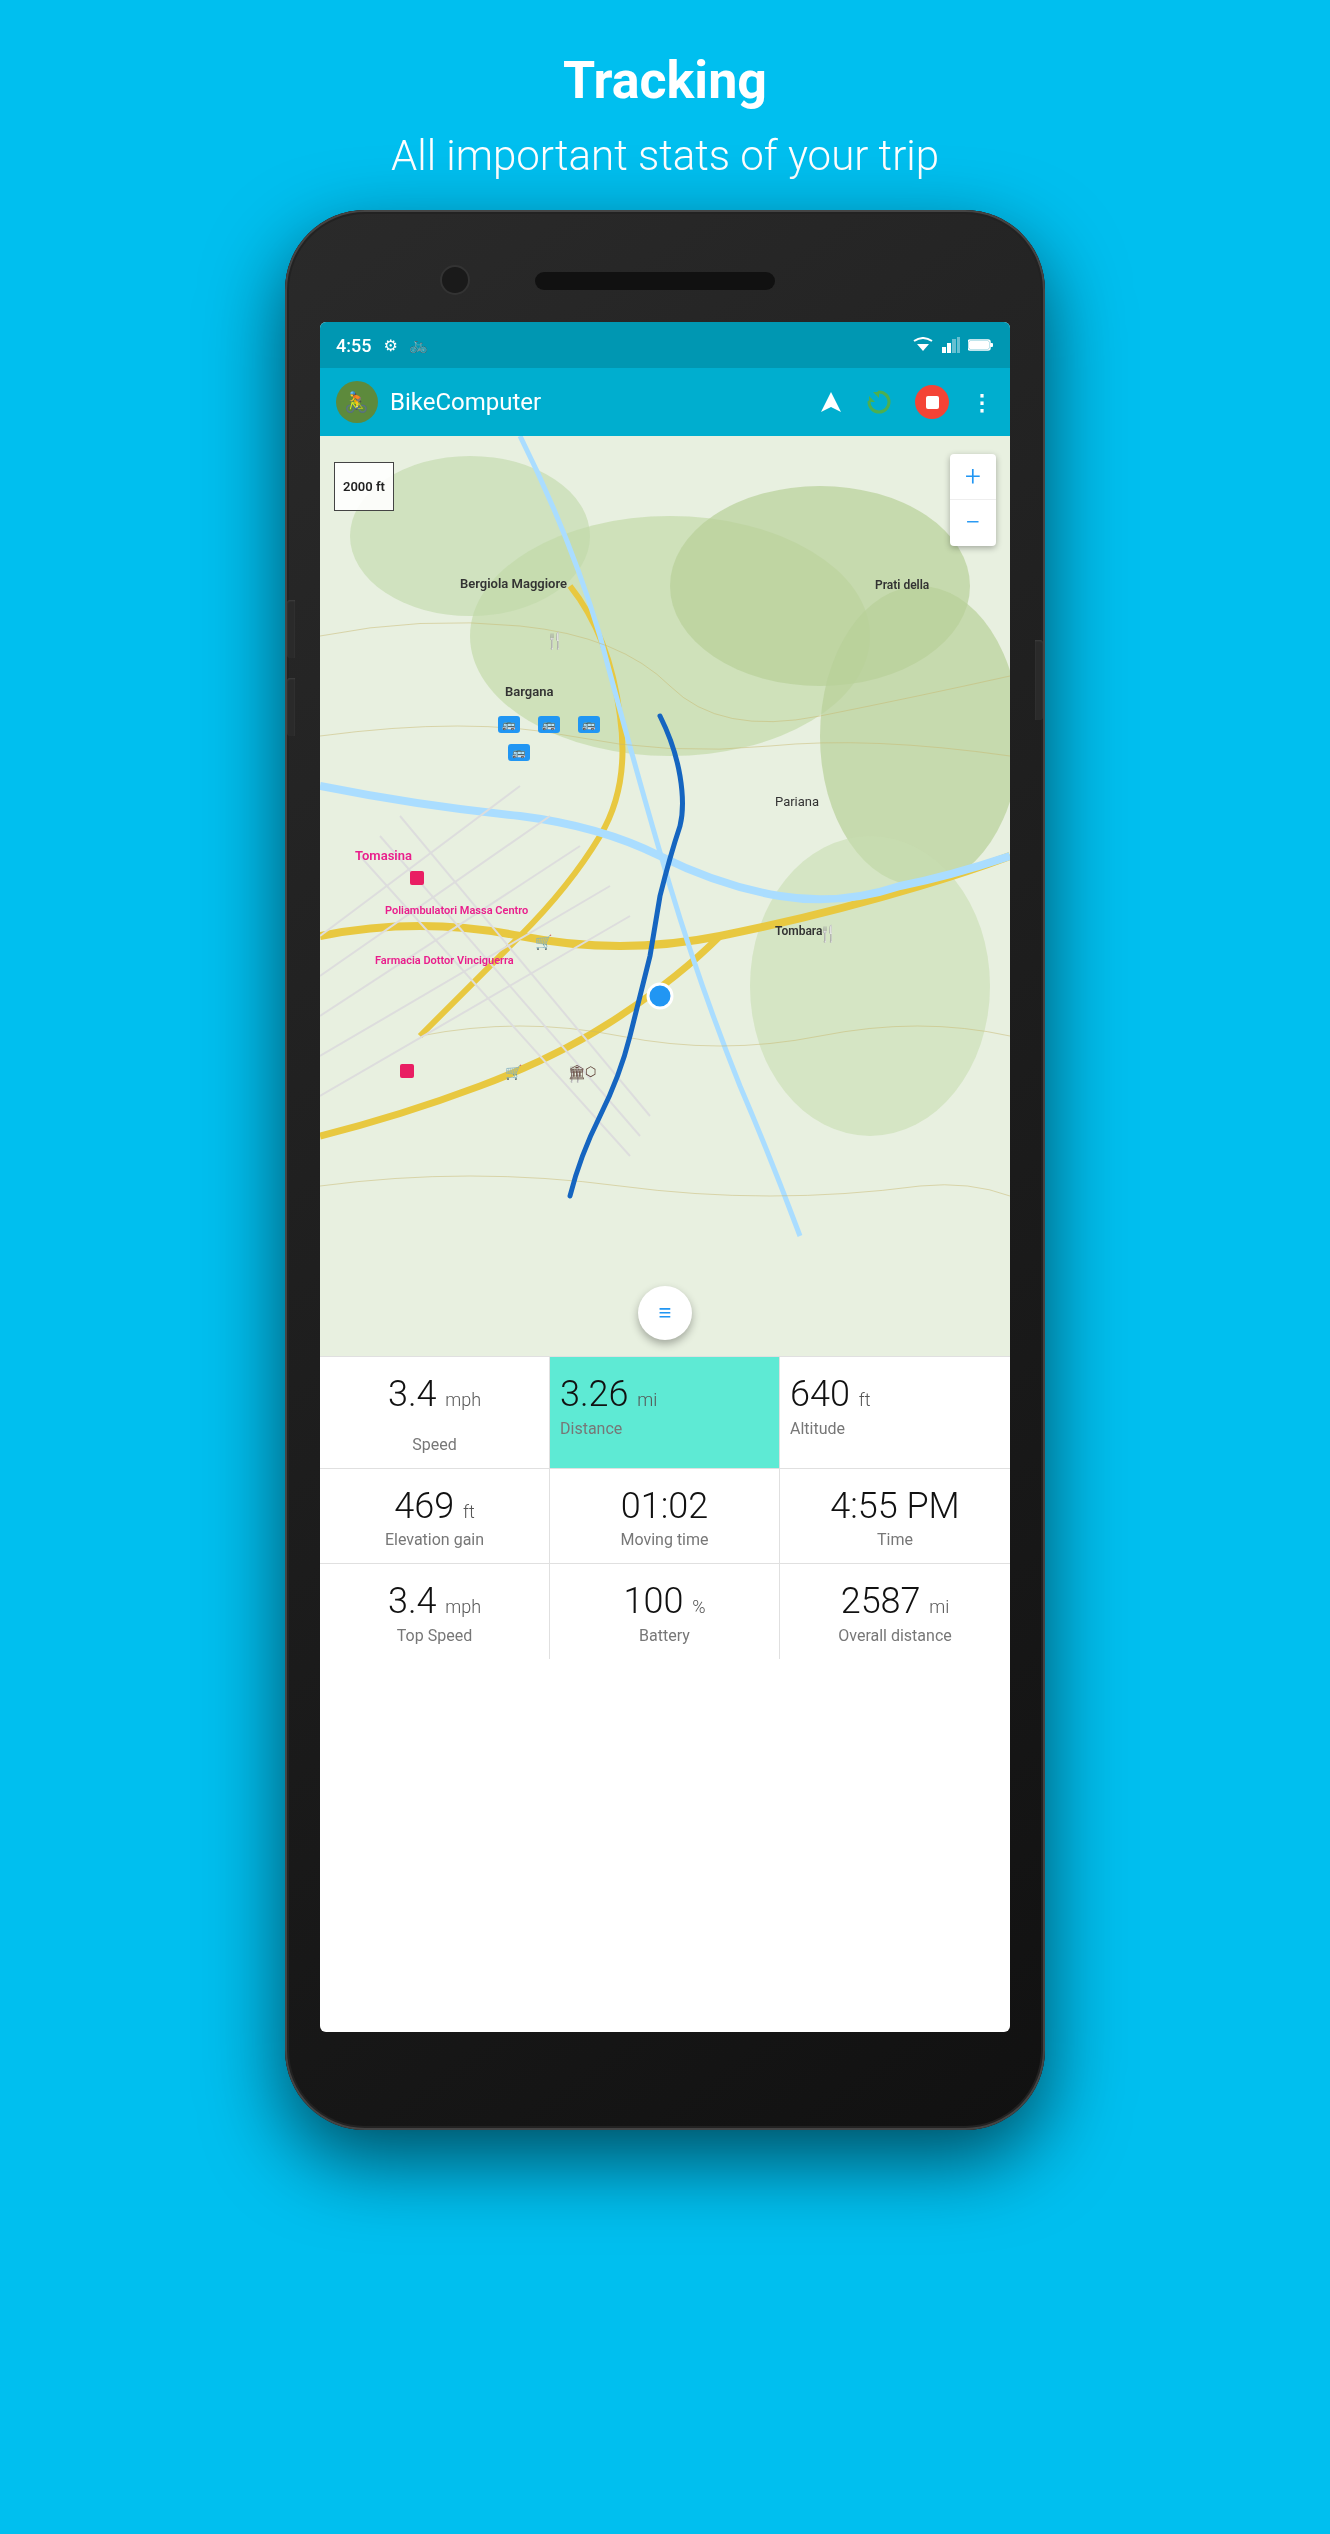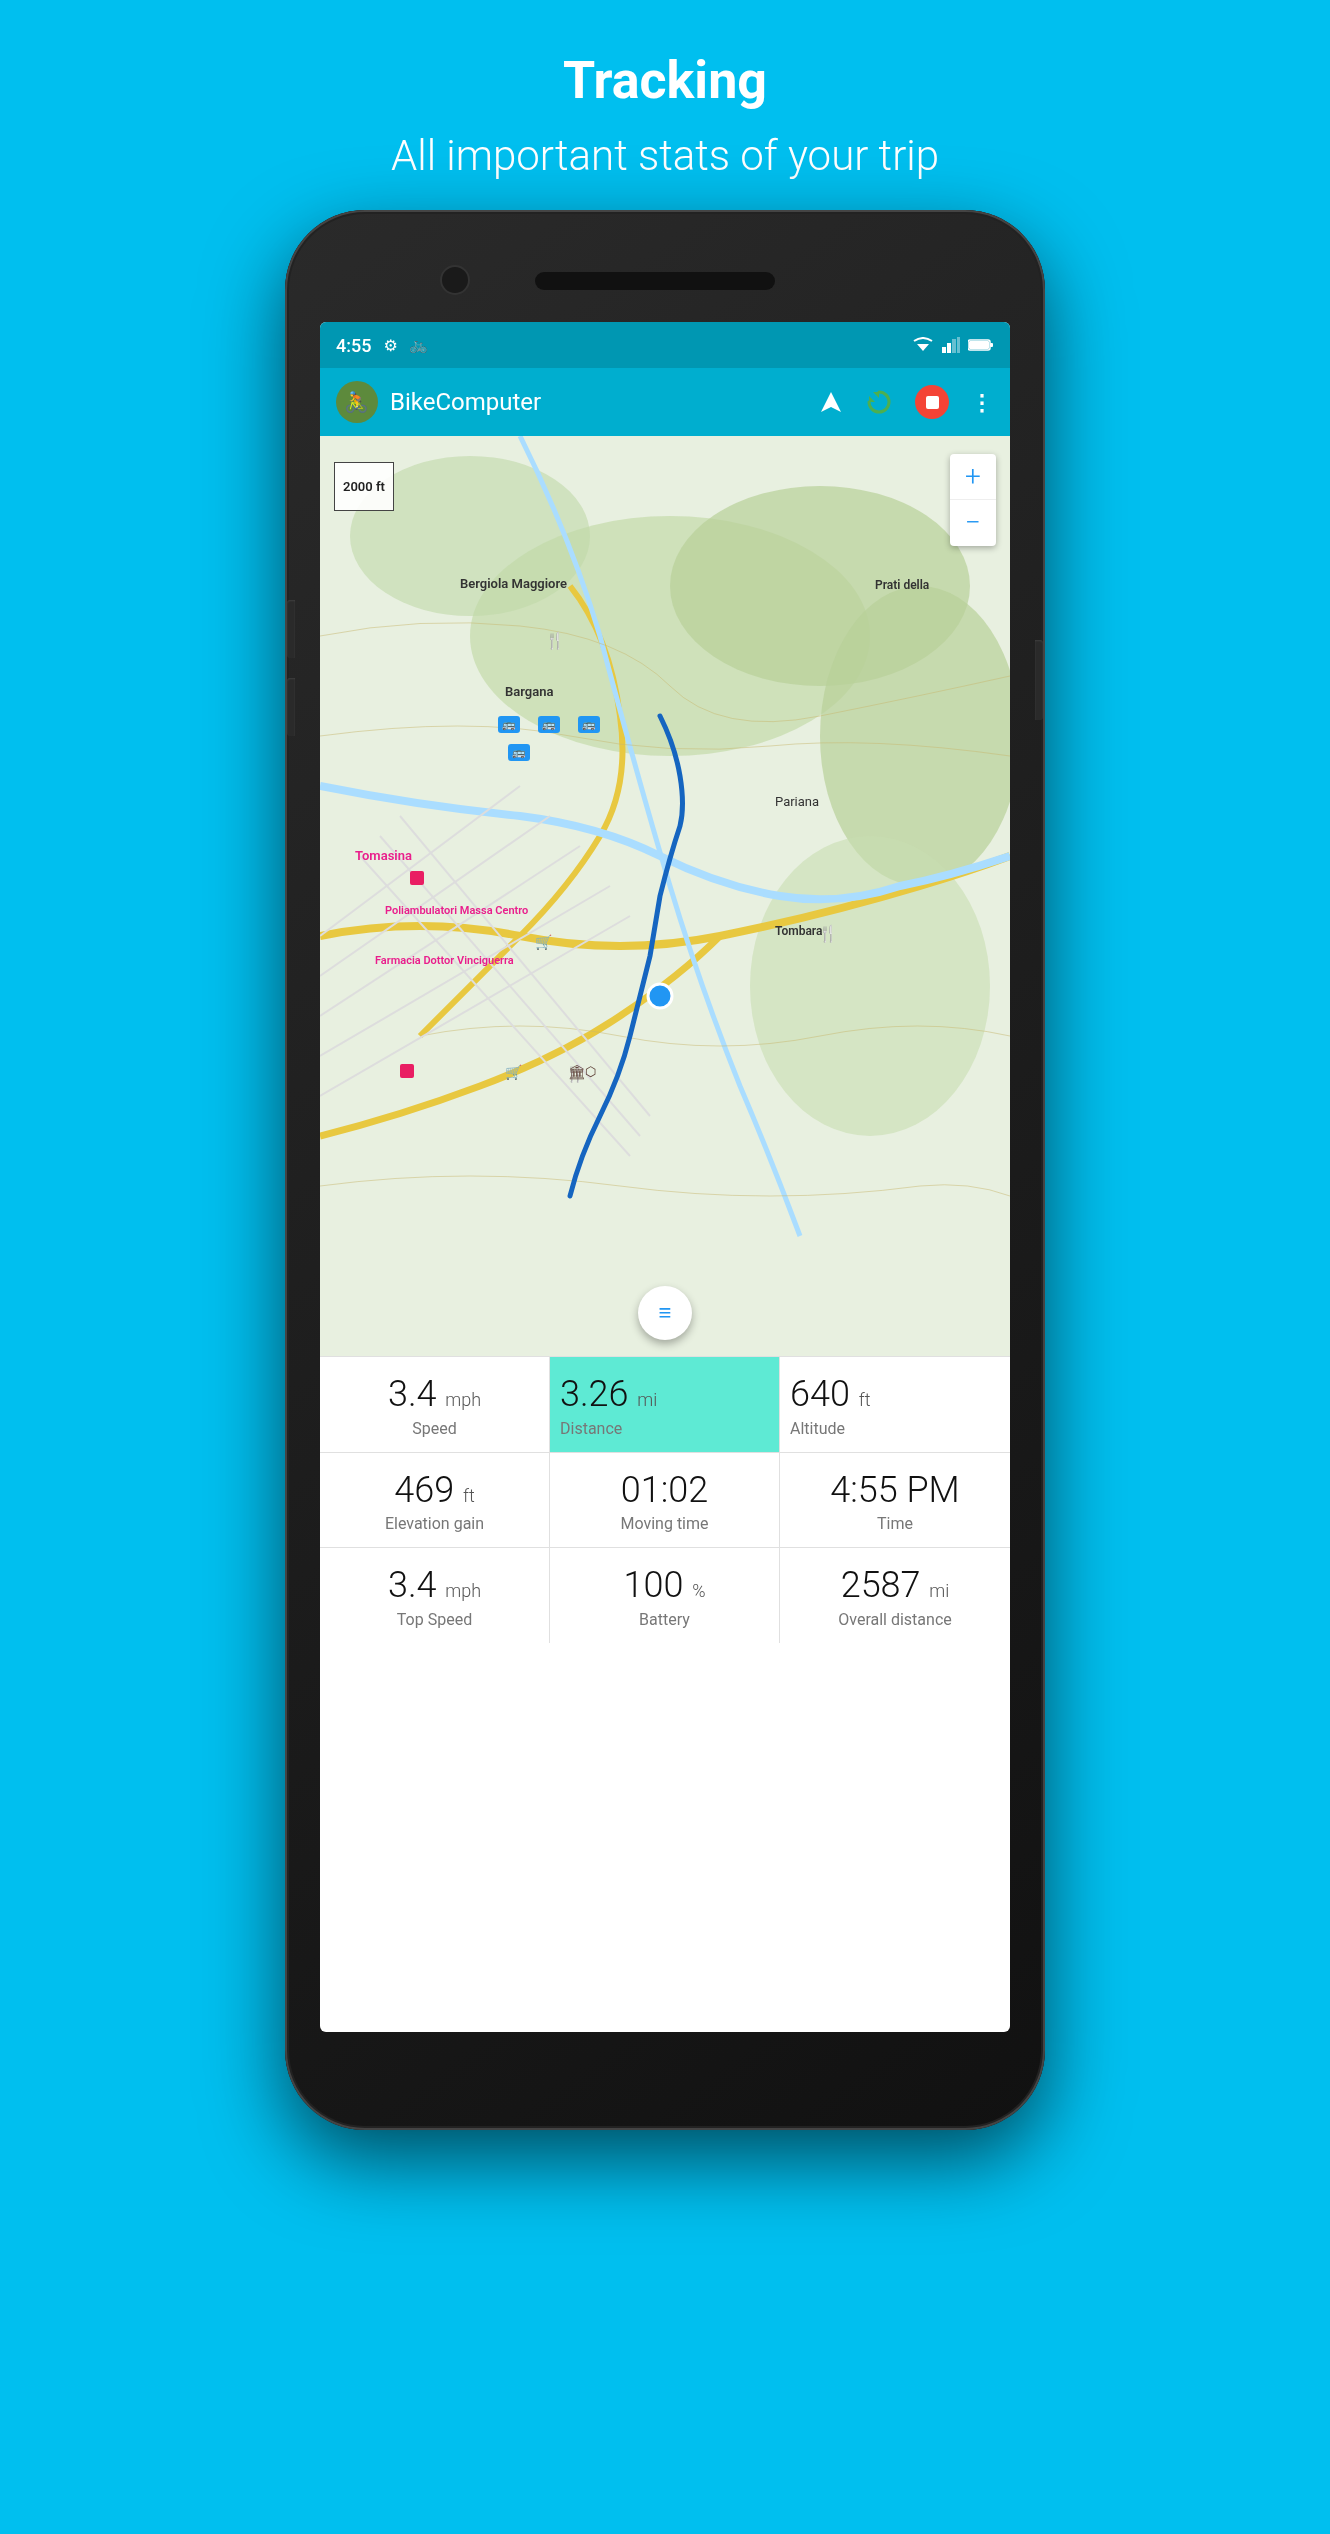--- a/index.html
+++ b/index.html
@@ -167,21 +167,21 @@
 
     </div>
 
     <div style="display:grid; grid-template-columns:1fr 1fr 1fr; border-top:1px solid #e0e0e0;">
 
       <div style="padding:18px 10px 14px; text-align:center; border-right:1px solid #e0e0e0; border-bottom:1px solid #e0e0e0; background:white;">
         <div style="font-size:36px; font-weight:300; color:#111; line-height:1.1;">
           <span>3.4</span>
           <span style="font-size:18px; color:#555; font-weight:300;">mph</span>
         </div>
-        <div style="font-size:16px; color:#777; margin-top:4px;">Speed</div>
+        <div style="font-size:16px; color:#777; margin-top:20px;">Speed</div>
       </div>
       <div style="padding:18px 10px 14px; text-align:left; border-right:1px solid #e0e0e0; border-bottom:1px solid #e0e0e0; background:#5eead4;">
         <div style="font-size:36px; font-weight:300; color:#111; line-height:1.1;">
           <span>3.26</span>
           <span style="font-size:18px; color:#555; font-weight:300;">mi</span>
         </div>
         <div style="font-size:16px; color:#777; margin-top:4px;">Distance</div>
       </div>
       <div style="padding:18px 10px 14px; border-bottom:1px solid #e0e0e0; background:white;">
         <div style="font-size:36px; font-weight:300; color:#111; line-height:1.1;">

